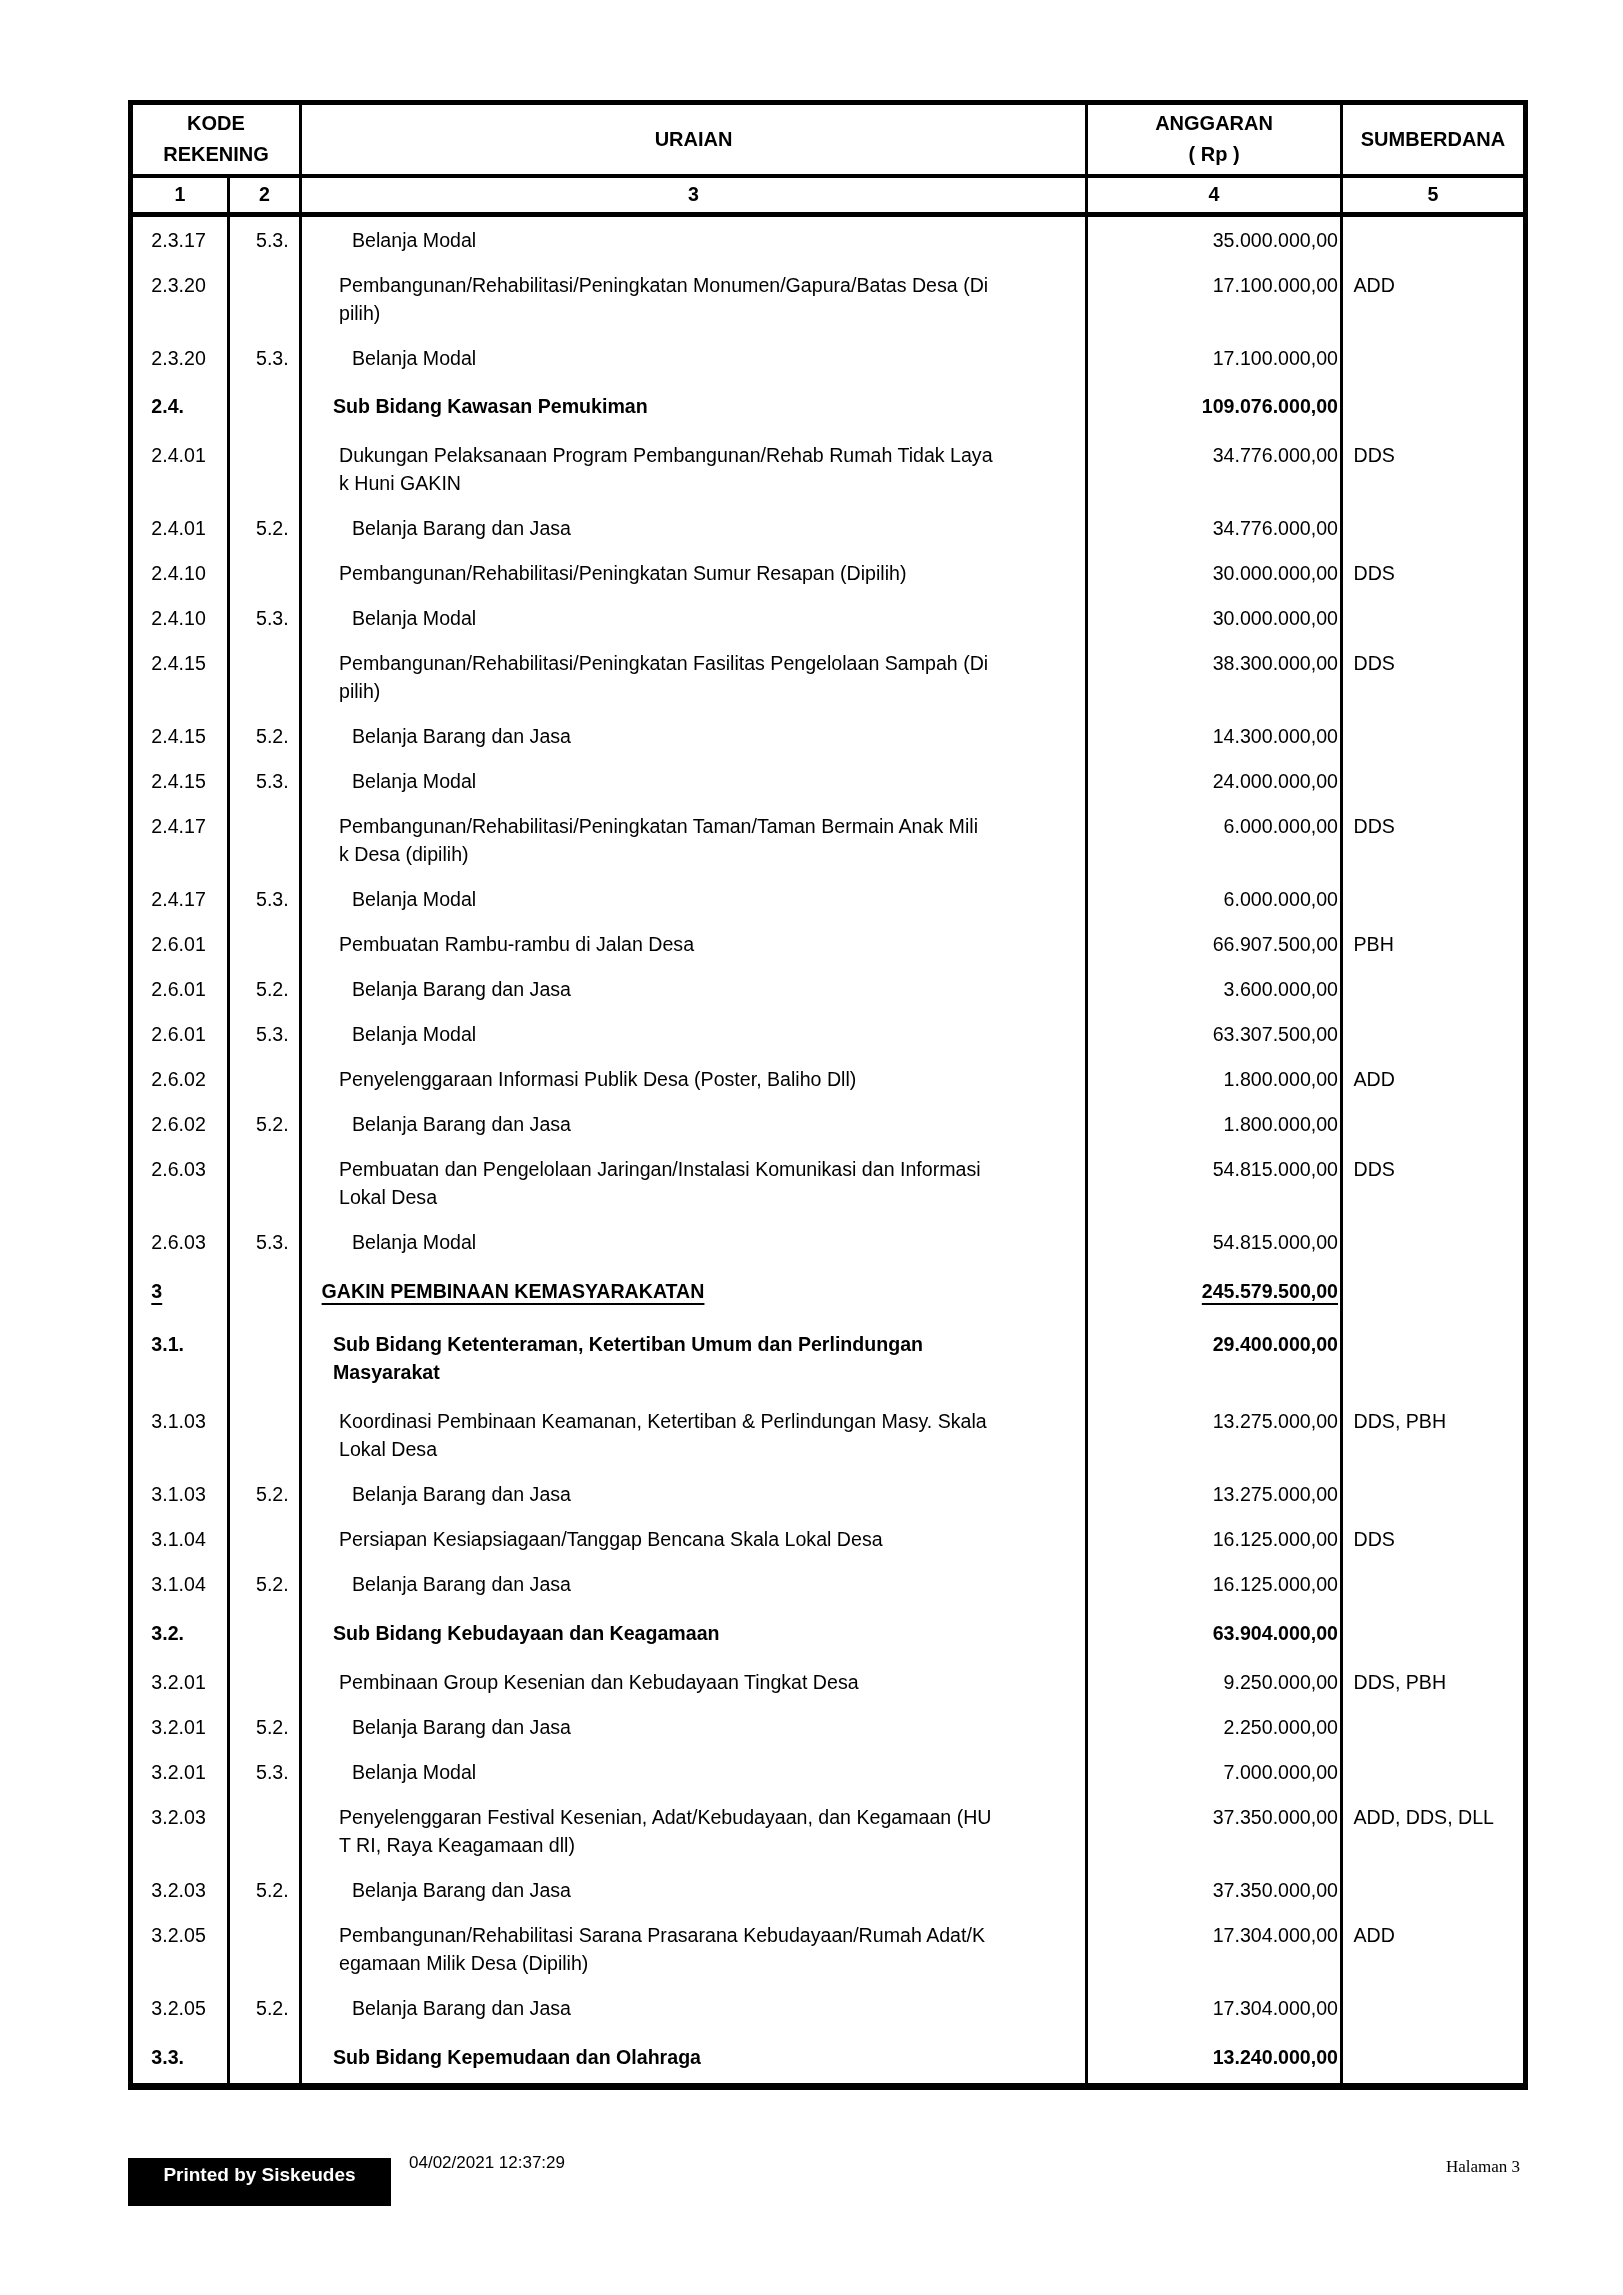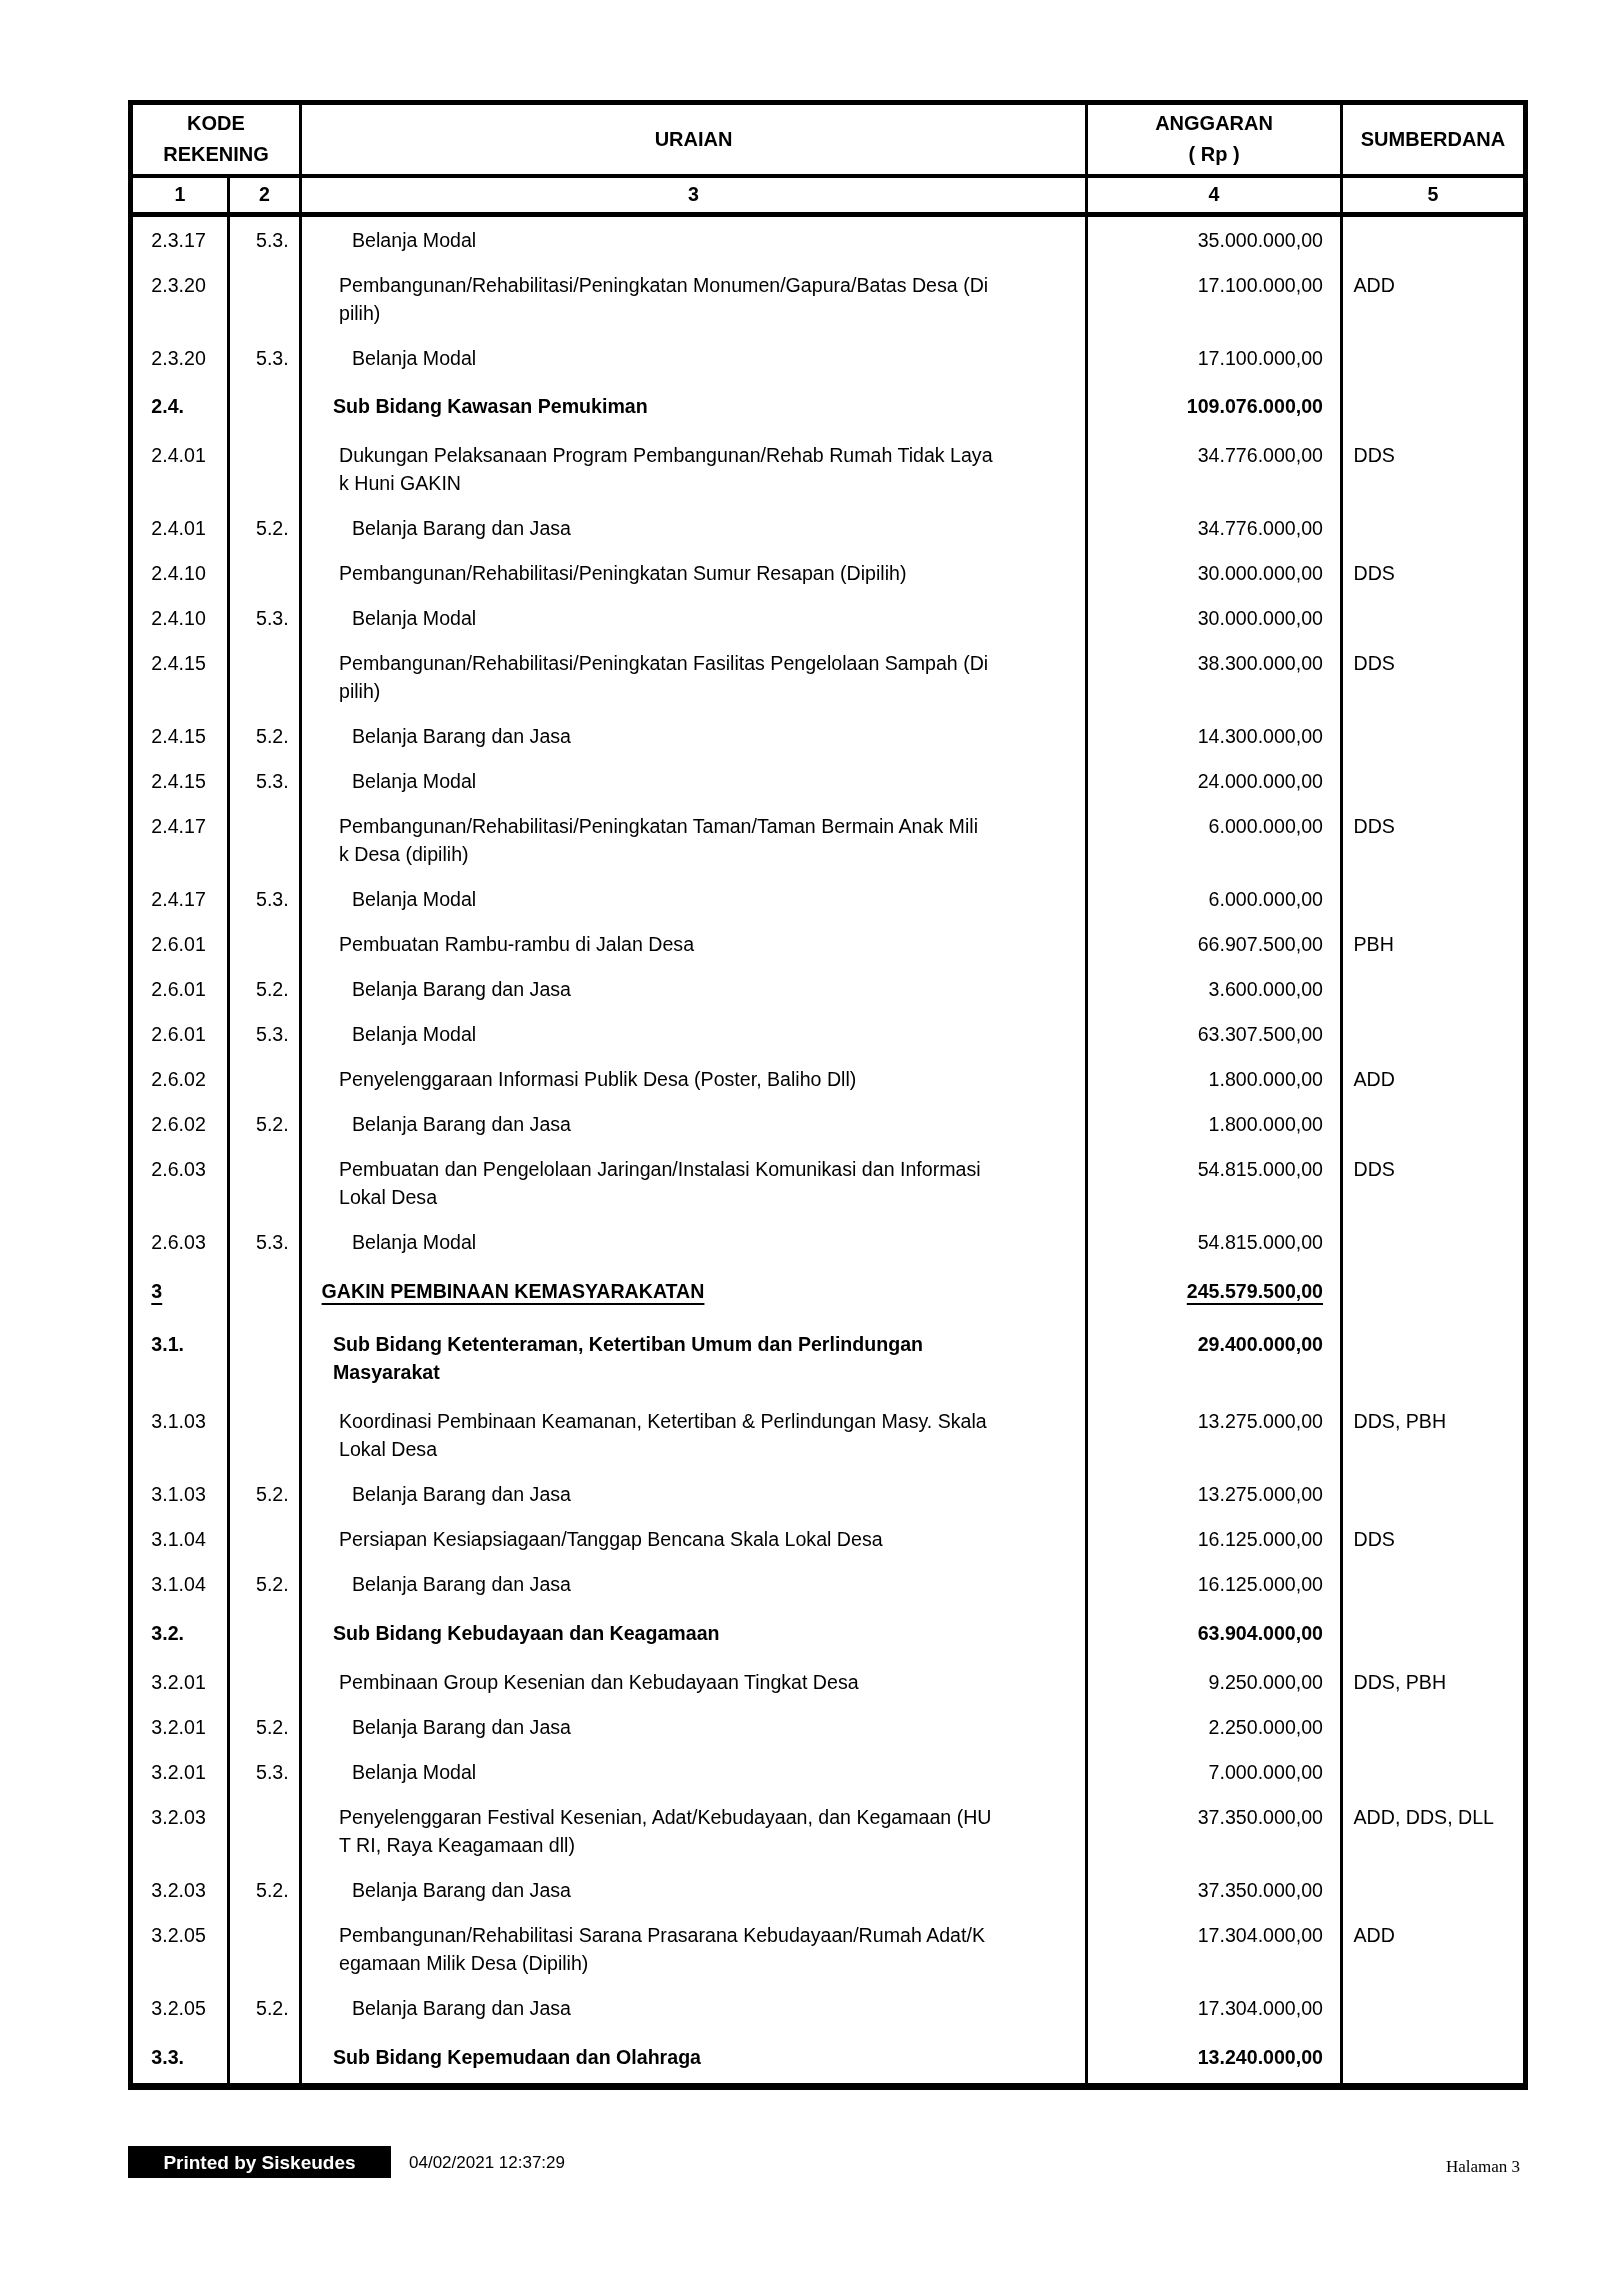--- a/index.html
+++ b/index.html
@@ -53,21 +53,21 @@
     padding-top: 8.5px;
     padding-bottom: 8.5px;
     border-left: 3.3px solid #000;
     border-right: 3.3px solid #000;
     white-space: pre-line;
     overflow: hidden;
   }
   td.c1 { padding-left: 18.3px; }
   td.c2 { padding-left: 15.7px; text-align: center; }
   td.c3 { padding-right: 9.2px; }
-  td.c4 { text-align: right; padding-right: 17px; }
+  td.c4 { text-align: right; padding-right: 2px; }
   td.c5 { padding-left: 10.5px; }
 
   tr.r-detail   td.c3 { padding-left: 50px; }
   tr.r-activity td.c3 { padding-left: 37px; }
   tr.r-section  td.c3 { padding-left: 31px; margin-left: 48px; }
   tr.r-bidang   td.c3 { padding-left: 19.6px; }
 
   tr.r-section td, tr.r-bidang td {
     font-weight: bold;
     padding-top: 12.4px;
@@ -79,22 +79,22 @@
     text-underline-offset: 5.2px;
   }
 
   
   .footer {
     position: absolute;
     left: 128px; top: 2146px;
     width: 1396px; height: 34px;
   }
   .printed-box {
-    position: absolute; left: 0; top: 0;
-    width: 263px; height: 32px;
+    position: absolute; left: 0; top: 12px;
+    width: 263px; height: 48px;
     background: #000;
     color: #fff;
     font-weight: bold;
     font-size: 19px;
     line-height: 33px;
     text-align: center;
   }
   .printed-date {
     position: absolute; left: 281px; top: 0;
     font-size: 17px; line-height: 33px;

